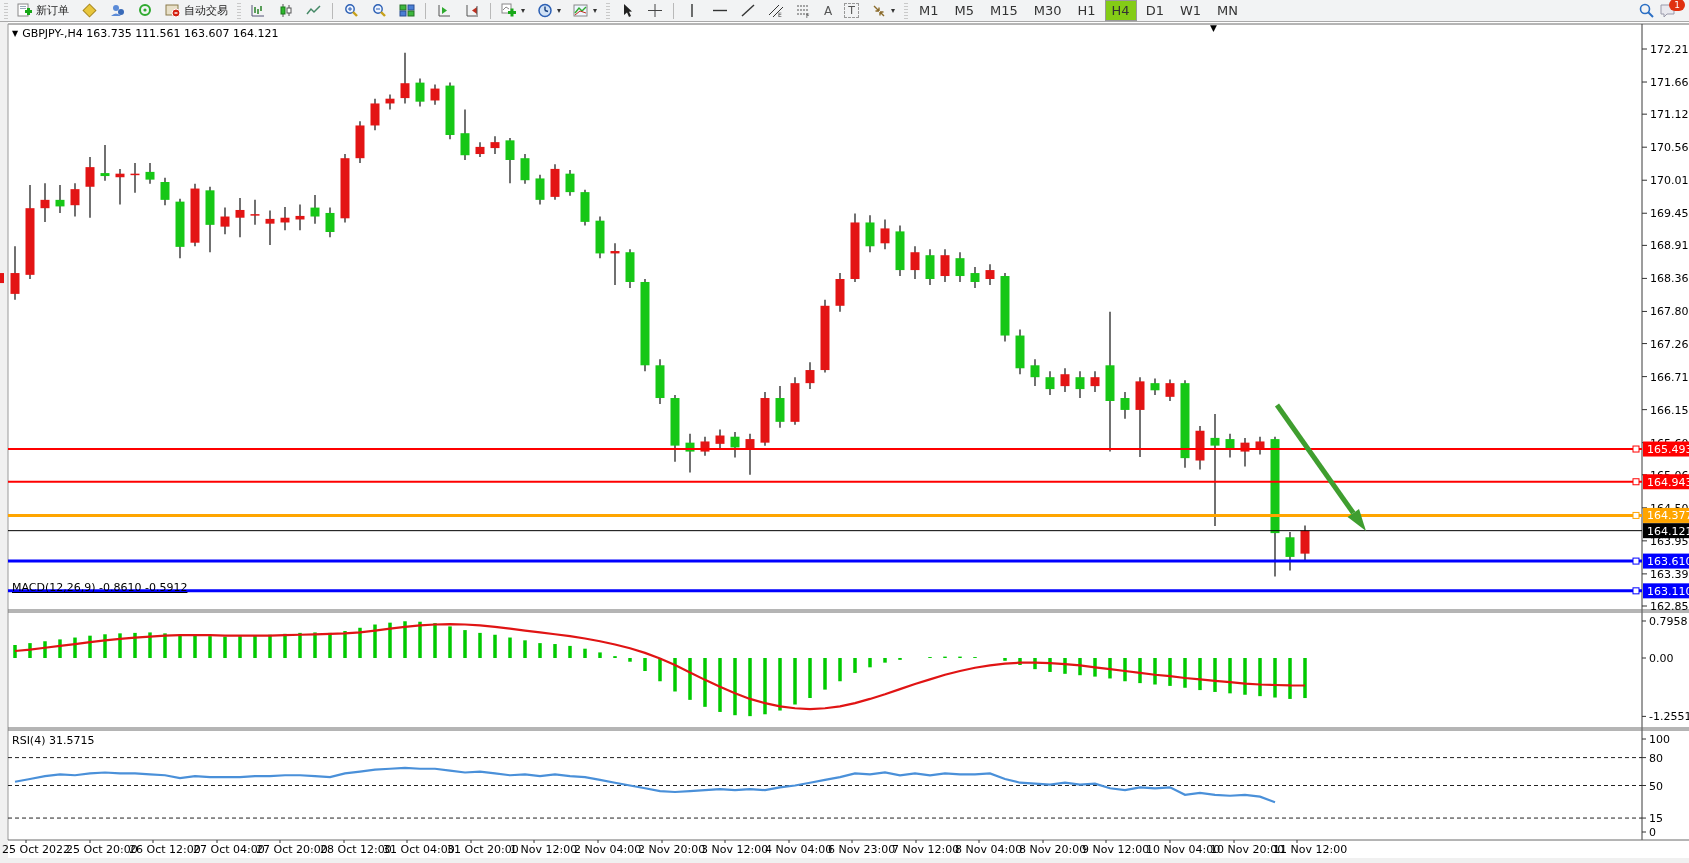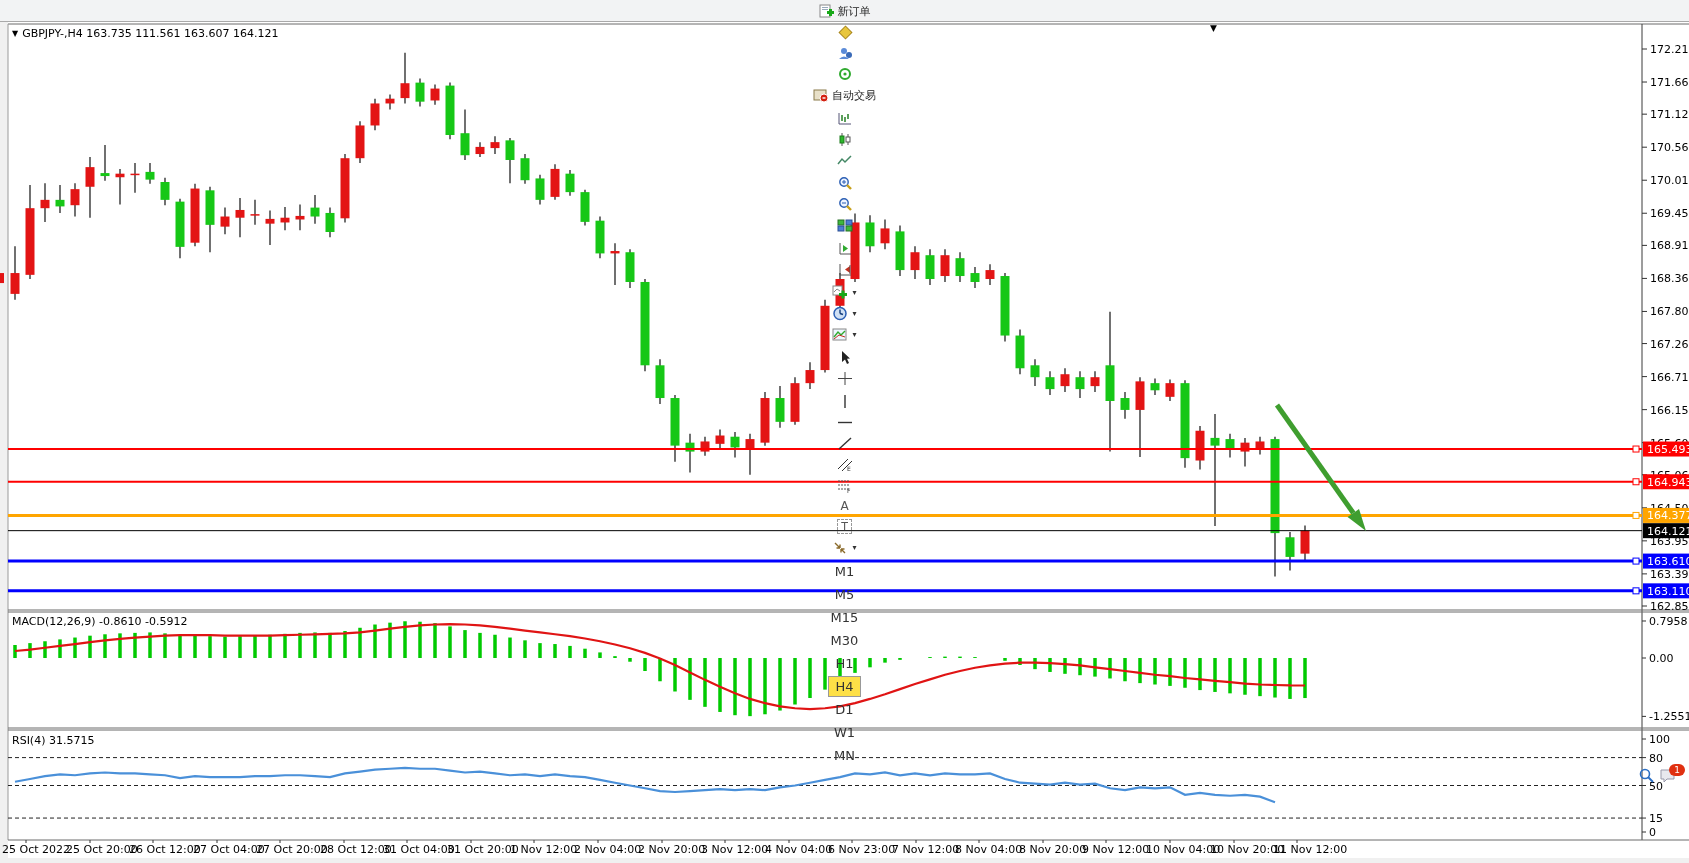--- a/index.html
+++ b/index.html
@@ -1,38 +1,38 @@
 <!DOCTYPE html>
 <html><head>
 <meta charset="utf-8">
 <style>
   html,body{margin:0;padding:0;background:#fff;width:1689px;height:863px;overflow:hidden;
     font-family:"DejaVu Sans","Liberation Sans",sans-serif;font-size:11px;color:#000;}
   #stage{position:relative;width:1689px;height:863px;background:#fff;}
   
   #toolbar{position:absolute;left:0;top:0;width:1689px;height:22px;background:#f2f3f4;
-    border-bottom:1px solid #a9a9a9;display:flex;align-items:center;gap:2px;padding:0 2px;box-sizing:border-box;z-index:10;flex-direction:column;}
+    border-bottom:1px solid #a9a9a9;display:flex;align-items:center;gap:2px;padding:0 2px;box-sizing:border-box;z-index:10;}
   .tbtn{display:flex;align-items:center;gap:3px;padding:1px 4px;height:18px;border:1px solid transparent;cursor:default;}
   .tsep{width:1px;height:16px;background:#b9b9b9;margin:0 3px;}
   .tgrip{width:4px;height:16px;margin:0 2px;background:repeating-linear-gradient(#c9c9c9 0 1px,#f2f3f4 1px 3px);}
   .tico{display:inline-block;width:16px;height:15px;position:relative;}
   .tlabel{font-size:11px;color:#222;}
   .dd{font-size:8px;color:#333;margin-left:1px;}
   .tfbtn{padding:2px 6px;font-size:13px;color:#333;border:1px solid transparent;}
-  .tfbtn.active{background:#fde047;border:1px solid #999;}
+  .tfbtn.active{background:#84cc16;border:1px solid #999;}
   #tb-right{margin-left:auto;display:flex;align-items:center;gap:6px;padding-right:8px;}
   .badge{position:absolute;right:-6px;top:-4px;background:#e03010;color:#fff;border-radius:7px;
     min-width:12px;height:12px;line-height:12px;text-align:center;font-size:9px;padding:0 2px;}
   
   #chartwin{position:absolute;left:0;top:22px;width:1689px;height:841px;background:#fff;}
   #plot{position:absolute;left:0;top:0;z-index:1;}
   .floatlabel{position:absolute;z-index:3;white-space:nowrap;font-size:11px;color:#000;}
   #chart-title{left:12px;top:5px;}
   #chart-title .tri{font-size:8px;vertical-align:1px;margin-right:4px;}
-  #macd-label{left:12px;top:593px;}
+  #macd-label{left:12px;top:559px;text-decoration:underline;}
   #rsi-label{left:12px;top:712px;}
   #shift-marker{left:1210px;top:1px;font-size:9px;color:#000;}
   svg text{font-family:"DejaVu Sans","Liberation Sans",sans-serif;}
 </style>
 </head>
 <body>
 
 <div id="stage">
 
   <div id="toolbar">

